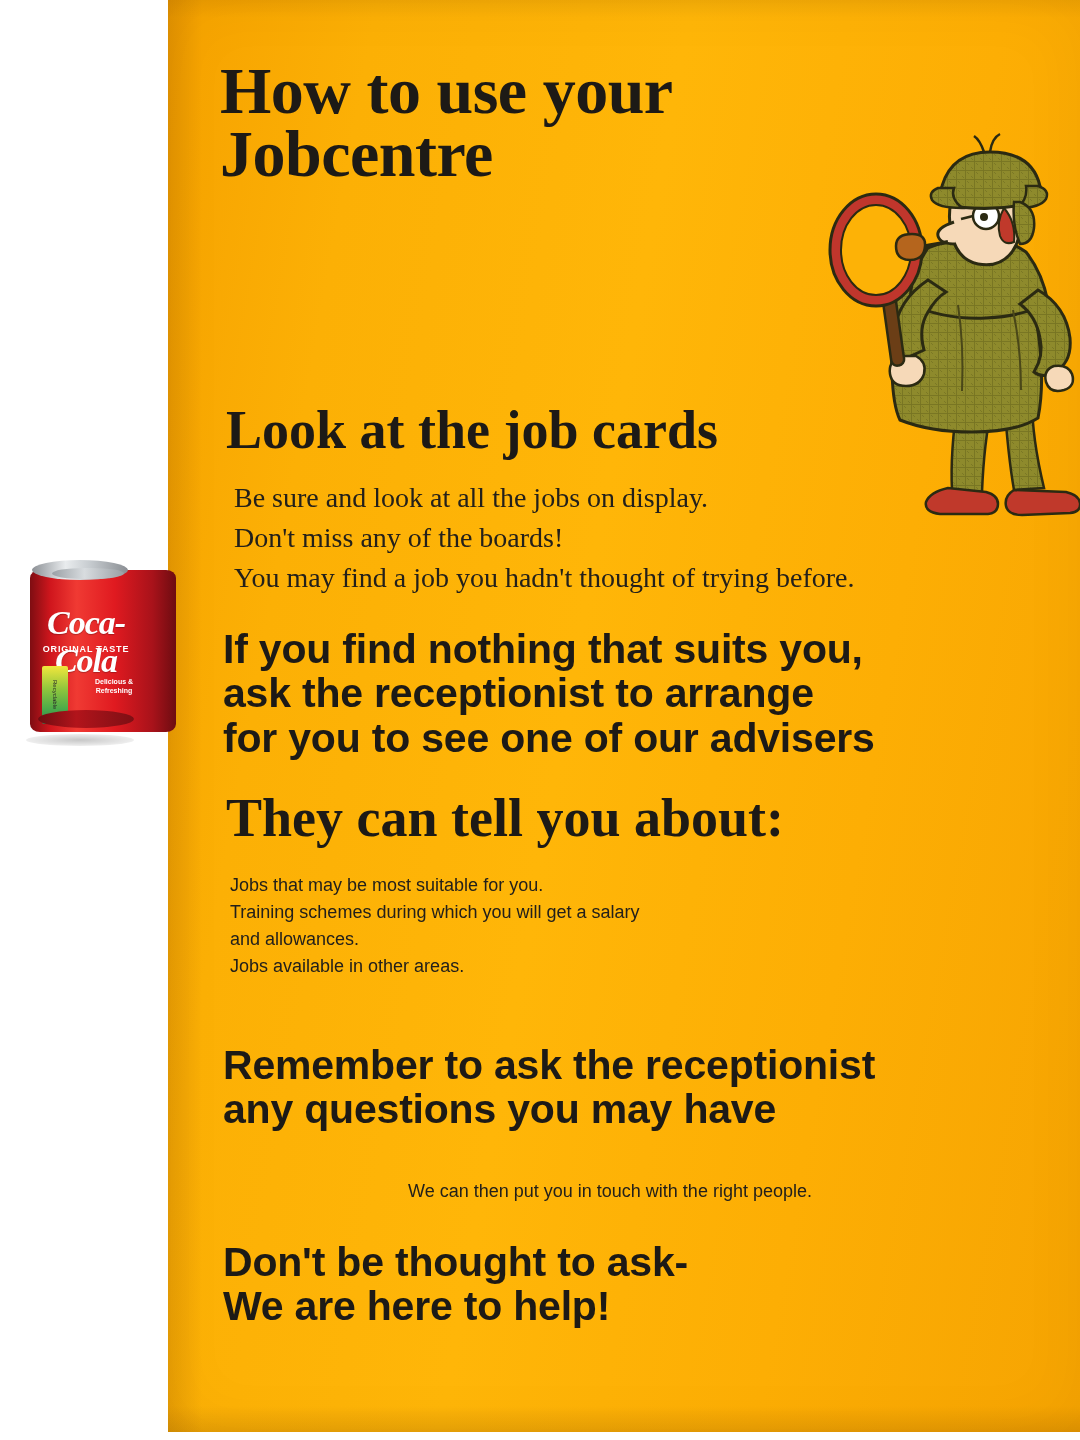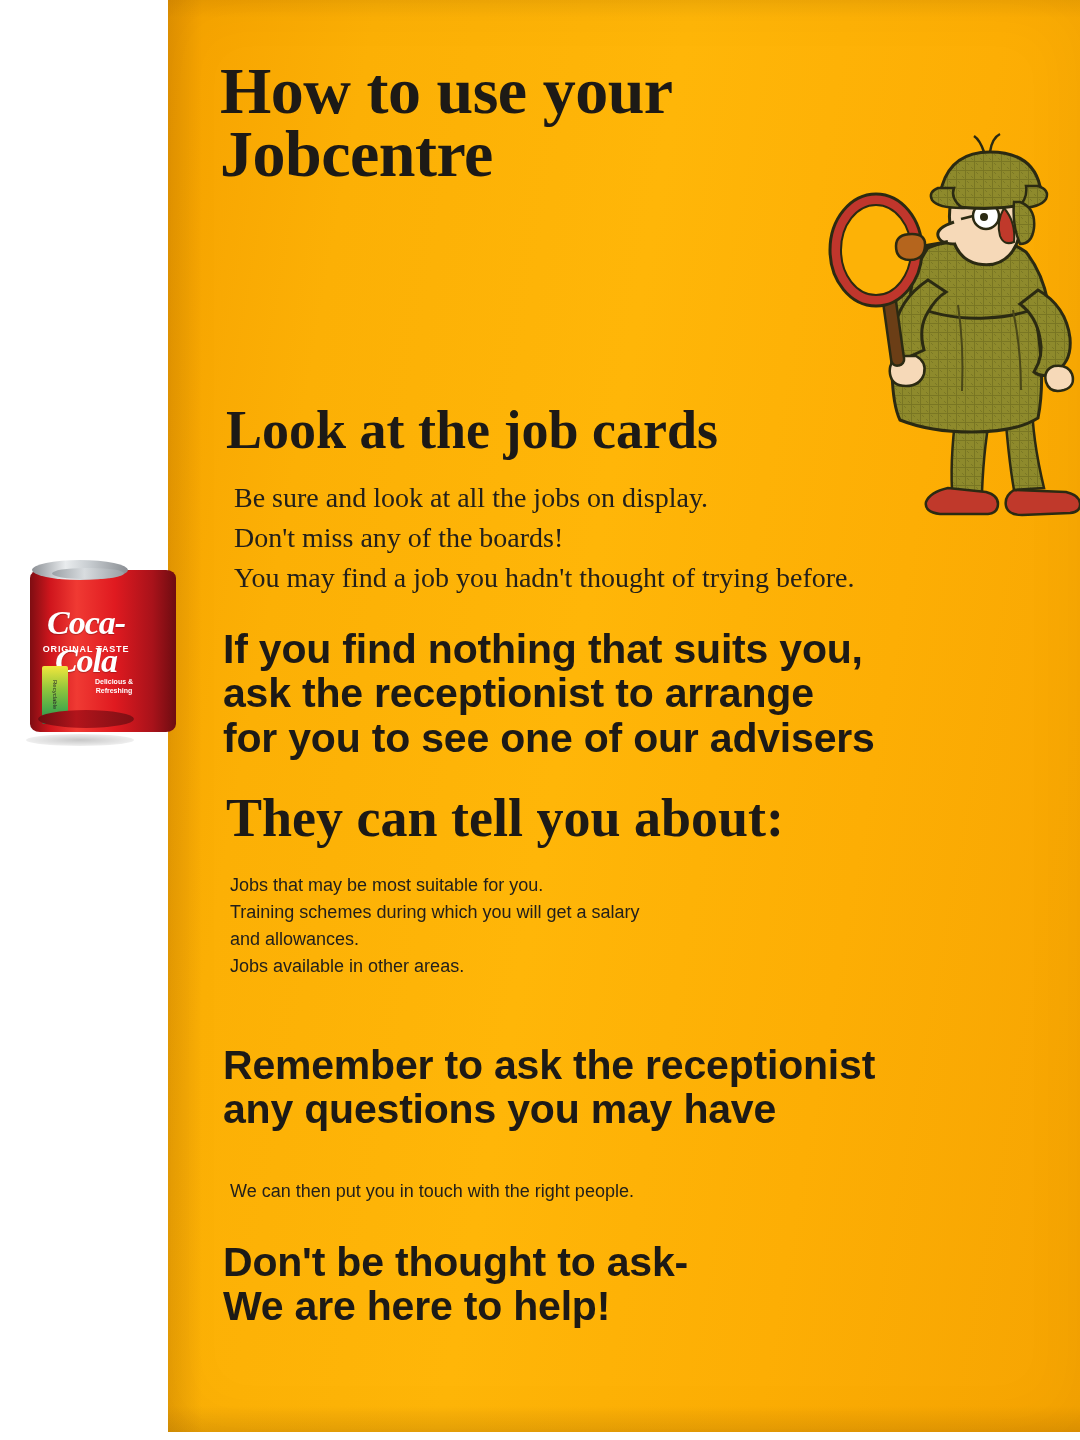--- a/index.html
+++ b/index.html
@@ -95,21 +95,21 @@
   }
 
   .sec { position: absolute; }
 
   #sec-look      { left: 58px; top: 402px; width: 790px; }
   #sec-look-body { left: 66px; top: 478px; width: 790px; }
   #sec-nothing   { left: 55px; top: 627px; width: 810px; }
   #sec-tell      { left: 58px; top: 790px; width: 790px; }
   #sec-tell-body { left: 62px; top: 872px; width: 760px; }
   #sec-remember  { left: 55px; top: 1043px; width: 830px; }
-  #sec-remember-body { left: 62px; top: 1178px; width: 760px; }
+  #sec-remember-body { left: 62px; top: 1178px; width: 760px; text-align: center; }
   #sec-final     { left: 55px; top: 1240px; width: 760px; }
 
   
   #can {
     position: absolute;
     left: 24px;
     top: 556px;
     width: 112px;
     height: 190px;
   }

